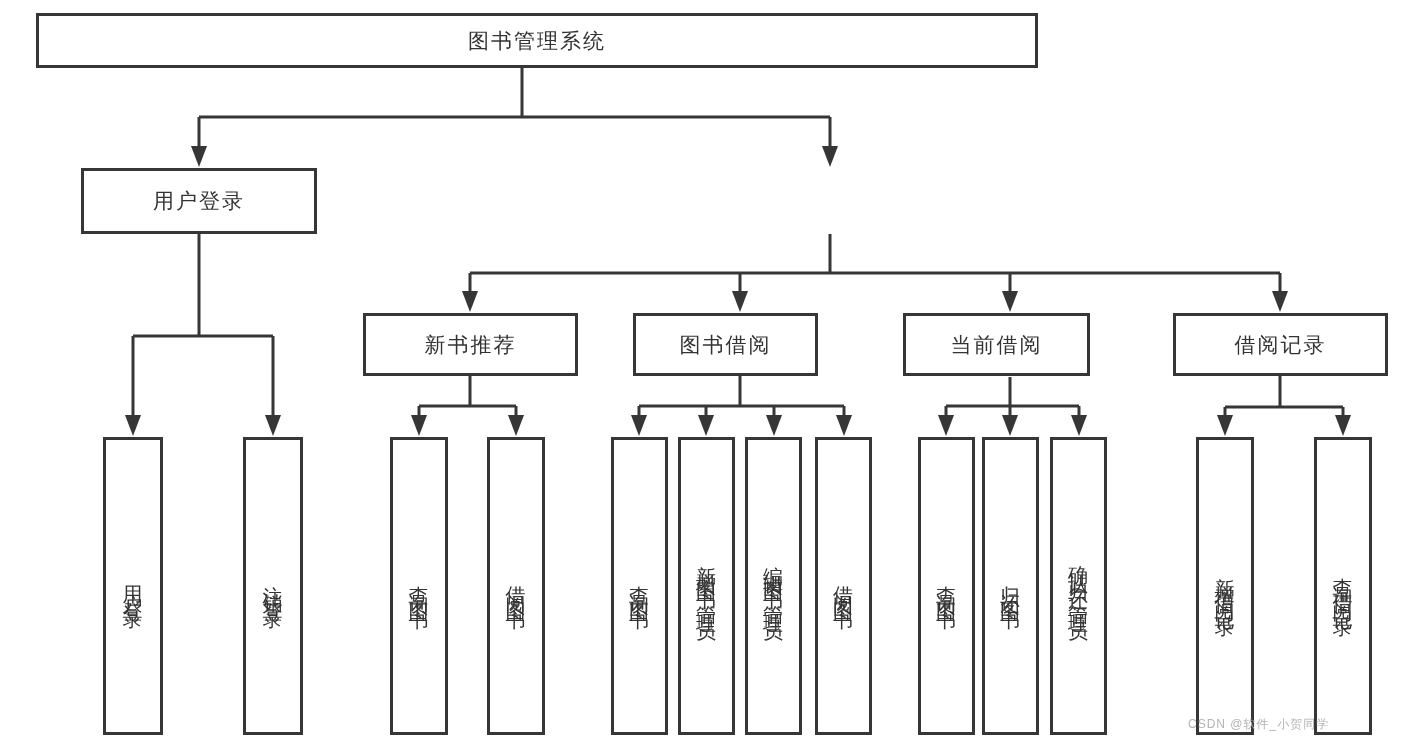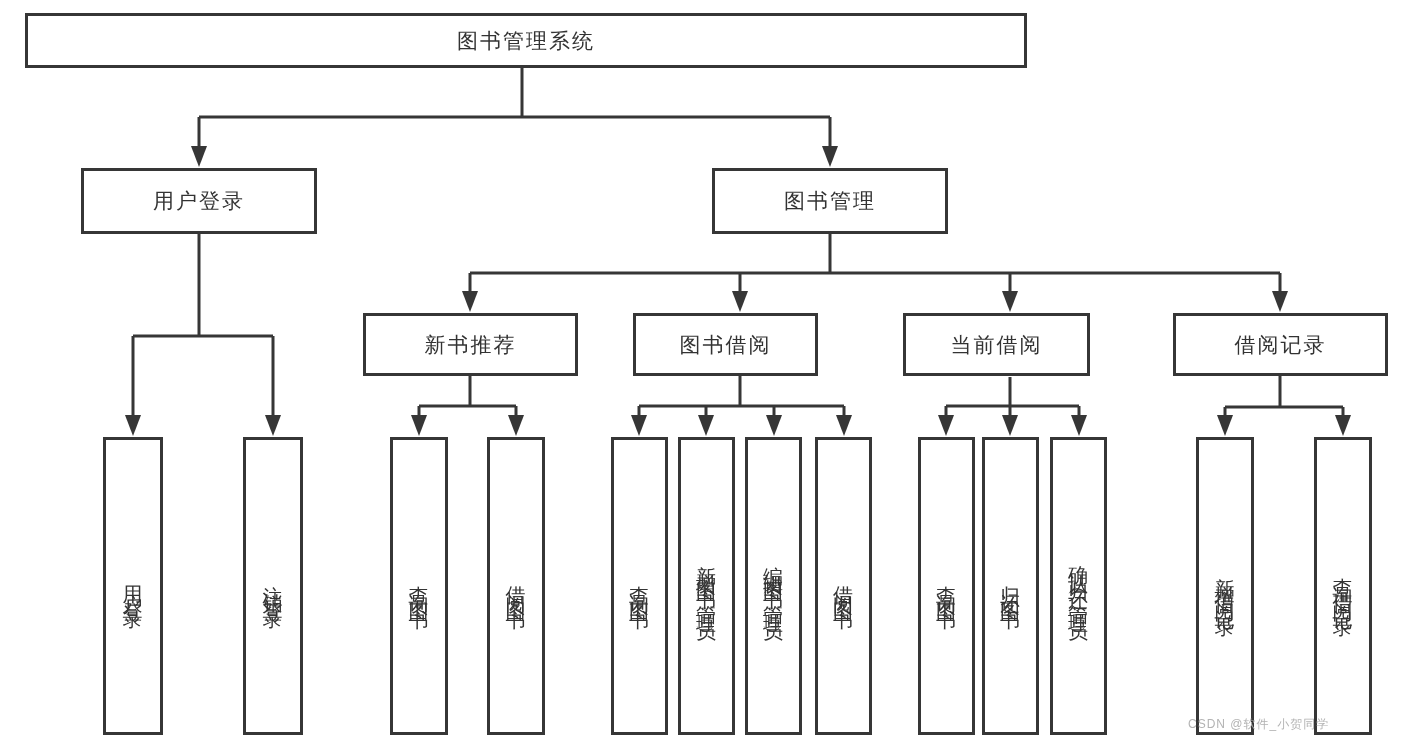--- a/index.html
+++ b/index.html
@@ -62,24 +62,23 @@
       <path d="M766,415 L782,415 L774,436 Z"></path>
       <path d="M836,415 L852,415 L844,436 Z"></path>
       <path d="M938,415 L954,415 L946,436 Z"></path>
       <path d="M1002,415 L1018,415 L1010,436 Z"></path>
       <path d="M1071,415 L1087,415 L1079,436 Z"></path>
       <path d="M1217,415 L1233,415 L1225,436 Z"></path>
       <path d="M1335,415 L1351,415 L1343,436 Z"></path>
     </g>
   </svg>
 
-  <div class="box" style="left:25px;top:13px;width:1002px;height:55px">图书管理系统</div>
+  <div class="box" style="left:36px;top:13px;width:1002px;height:55px">图书管理系统</div>
 
   <div class="box" style="left:81px;top:168px;width:236px;height:66px">用户登录</div>
-  <div class="box" style="left:712px;top:168px;width:236px;height:66px">图书管理</div>
 
   <div class="box" style="left:363px;top:313px;width:215px;height:63px">新书推荐</div>
   <div class="box" style="left:633px;top:313px;width:185px;height:63px">图书借阅</div>
   <div class="box" style="left:903px;top:313px;width:187px;height:63px">当前借阅</div>
   <div class="box" style="left:1173px;top:313px;width:215px;height:63px">借阅记录</div>
 
   <div class="box leaf" style="left:103px;top:437px;width:60px;height:298px">用户登录</div>
   <div class="box leaf" style="left:243px;top:437px;width:60px;height:298px">注销登录</div>
 
   <div class="box leaf" style="left:390px;top:437px;width:58px;height:298px">查询图书</div>

